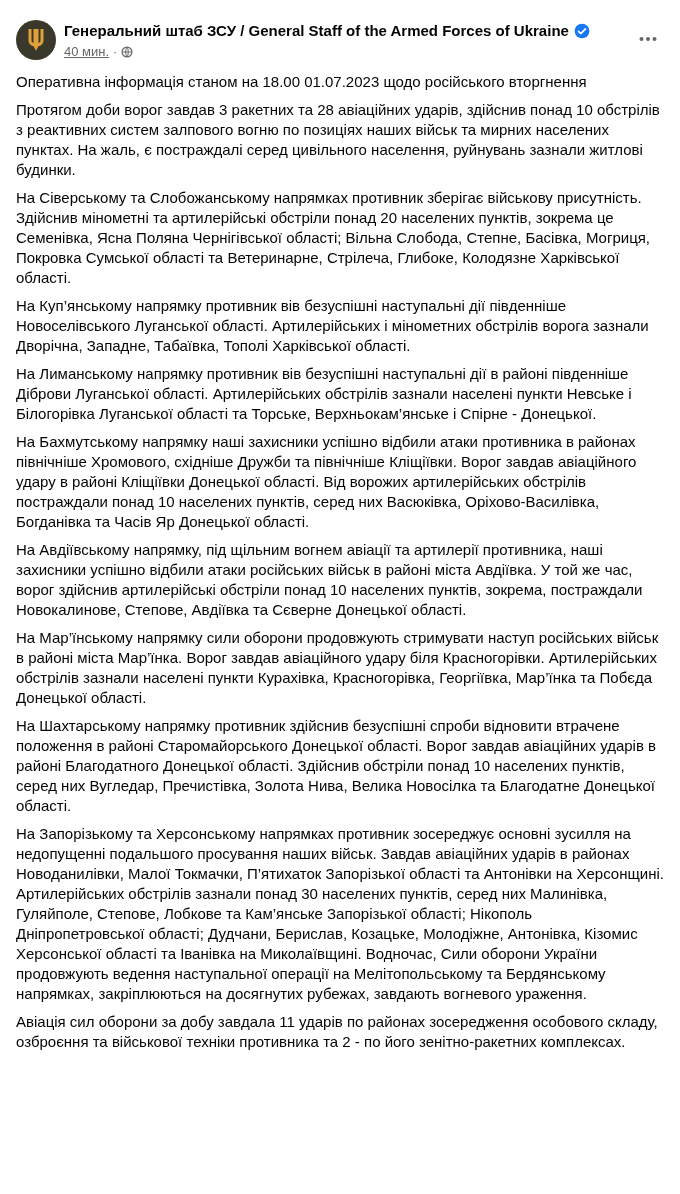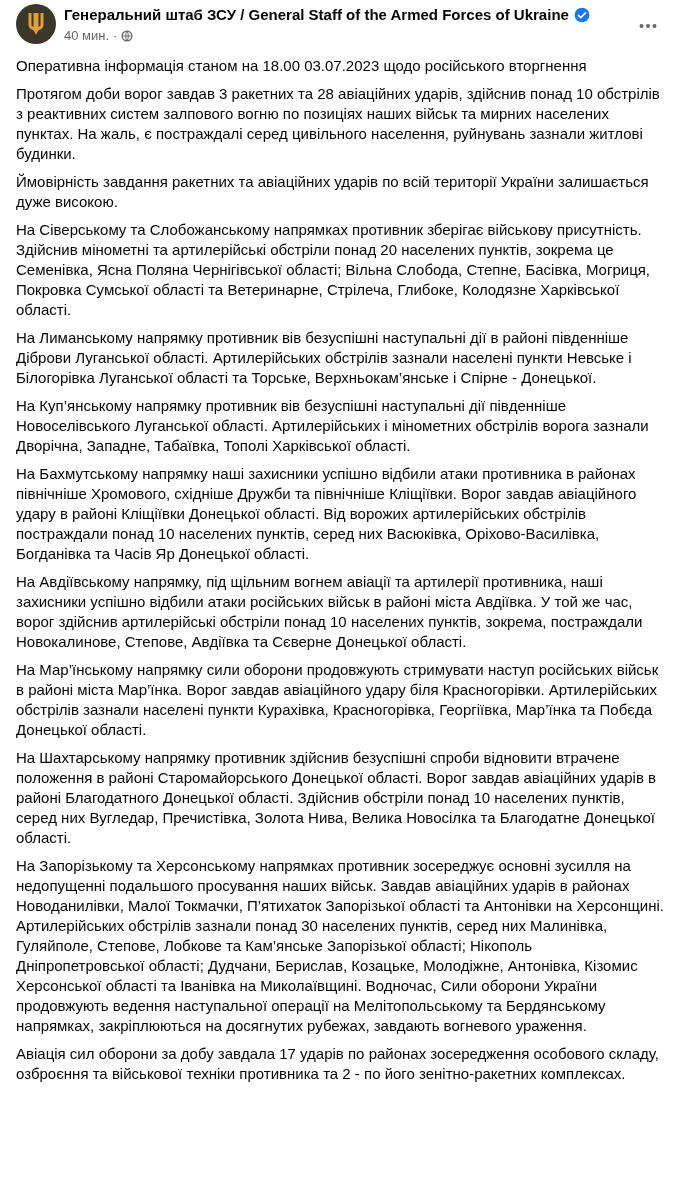--- a/index.html
+++ b/index.html
@@ -8,22 +8,22 @@
     background: #ffffff;
     font-family: "Liberation Sans", sans-serif;
     color: #050505;
     -webkit-font-smoothing: antialiased;
   }
   .post { width: 680px; background: #ffffff; }
 
   
   .post-header {
     display: flex;
-    align-items: flex-end;
-    padding: 4px 16px 0 16px;
+    align-items: center;
+    padding: 20px 16px 0 16px;
     position: relative;
   }
   .avatar {
     width: 40px; height: 40px;
     border-radius: 50%;
     flex: 0 0 40px;
     display: block;
     cursor: pointer;
   }
   .avatar svg { display: block; }
@@ -49,21 +49,21 @@
   .verified { display: inline-flex; align-items: center; }
   .meta-row {
     display: flex;
     align-items: center;
     gap: 4px;
     margin-top: 2px;
     font-size: 13px;
     color: #65676b;
     line-height: 17px;
   }
-  .meta-timestamp { cursor: pointer; }
+  .meta-timestamp { cursor: pointer; text-decoration: underline; }
   .meta-sep { color: #65676b; }
   .globe { display: inline-flex; align-items: center; margin-top: 1px; }
 
   .more-btn {
     margin-left: auto;
     width: 32px; height: 32px;
     border-radius: 50%;
     display: flex;
     align-items: center;
     justify-content: center;
@@ -128,28 +128,27 @@
           <circle cx="3.5" cy="10" r="2"></circle>
           <circle cx="10" cy="10" r="2"></circle>
           <circle cx="16.5" cy="10" r="2"></circle>
         </svg>
       </span>
     </div>
 
   </div>
 
   <div class="post-body">
-    <p>Оперативна інформація станом на 18.00 03.07.2023 щодо російського вторгнення</p>
+    <p>Оперативна інформація станом на 18.00 01.07.2023 щодо російського вторгнення</p>
     <p>Протягом доби ворог завдав 3 ракетних та 28 авіаційних ударів, здійснив понад 10 обстрілів з реактивних систем залпового вогню по позиціях наших військ та мирних населених пунктах. На жаль, є постраждалі серед цивільного населення, руйнувань зазнали житлові будинки.</p>
-    <p>Ймовірність завдання ракетних та авіаційних ударів по всій території України залишається дуже високою.</p>
     <p>На Сіверському та Слобожанському напрямках противник зберігає військову присутність. Здійснив мінометні та артилерійські обстріли понад 20 населених пунктів, зокрема це Семенівка, Ясна Поляна Чернігівської області; Вільна Слобода, Степне, Басівка, Могриця, Покровка Сумської області та Ветеринарне, Стрілеча, Глибоке, Колодязне Харківської області.</p>
+    <p>На Куп’янському напрямку противник вів безуспішні наступальні дії південніше Новоселівського Луганської області. Артилерійських і мінометних обстрілів ворога зазнали Дворічна, Западне, Табаївка, Тополі Харківської області.</p>
     <p>На Лиманському напрямку противник вів безуспішні наступальні дії в районі південніше Діброви Луганської області. Артилерійських обстрілів зазнали населені пункти Невське і Білогорівка Луганської області та Торське, Верхньокам’янське і Спірне - Донецької.</p>
-    <p>На Куп’янському напрямку противник вів безуспішні наступальні дії південніше Новоселівського Луганської області. Артилерійських і мінометних обстрілів ворога зазнали Дворічна, Западне, Табаївка, Тополі Харківської області.</p>
     <p>На Бахмутському напрямку наші захисники успішно відбили атаки противника в районах північніше Хромового, східніше Дружби та північніше Кліщіївки. Ворог завдав авіаційного удару в районі Кліщіївки Донецької області. Від ворожих артилерійських обстрілів постраждали понад 10 населених пунктів, серед них Васюківка, Оріхово-Василівка, Богданівка та Часів Яр Донецької області.</p>
     <p>На Авдіївському напрямку, під щільним вогнем авіації та артилерії противника, наші захисники успішно відбили атаки російських військ в районі міста Авдіївка. У той же час, ворог здійснив артилерійські обстріли понад 10 населених пунктів, зокрема, постраждали Новокалинове, Степове, Авдіївка та Сєверне Донецької області.</p>
     <p>На Мар’їнському напрямку сили оборони продовжують стримувати наступ російських військ в районі міста Мар’їнка. Ворог завдав авіаційного удару біля Красногорівки. Артилерійських обстрілів зазнали населені пункти Курахівка, Красногорівка, Георгіївка, Мар’їнка та Побєда Донецької області.</p>
     <p>На Шахтарському напрямку противник здійснив безуспішні спроби відновити втрачене положення в районі Старомайорського Донецької області. Ворог завдав авіаційних ударів в районі Благодатного Донецької області. Здійснив обстріли понад 10 населених пунктів, серед них Вугледар, Пречистівка, Золота Нива, Велика Новосілка та Благодатне Донецької області.</p>
     <p>На Запорізькому та Херсонському напрямках противник зосереджує основні зусилля на недопущенні подальшого просування наших військ. Завдав авіаційних ударів в районах Новоданилівки, Малої Токмачки, П’ятихаток Запорізької області та Антонівки на Херсонщині. Артилерійських обстрілів зазнали понад 30 населених пунктів, серед них Малинівка, Гуляйполе, Степове, Лобкове та Кам’янське Запорізької області; Нікополь Дніпропетровської області; Дудчани, Берислав, Козацьке, Молодіжне, Антонівка, Кізомис Херсонської області та Іванівка на Миколаївщині. Водночас, Сили оборони України продовжують ведення наступальної операції на Мелітопольському та Бердянському напрямках, закріплюються на досягнутих рубежах, завдають вогневого ураження.</p>
-    <p>Авіація сил оборони за добу завдала 17 ударів по районах зосередження особового складу, озброєння та військової техніки противника та 2 - по його зенітно-ракетних комплексах.</p>
+    <p>Авіація сил оборони за добу завдала 11 ударів по районах зосередження особового складу, озброєння та військової техніки противника та 2 - по його зенітно-ракетних комплексах.</p>
 
   </div>
 
 </div>
 
 </body></html>

